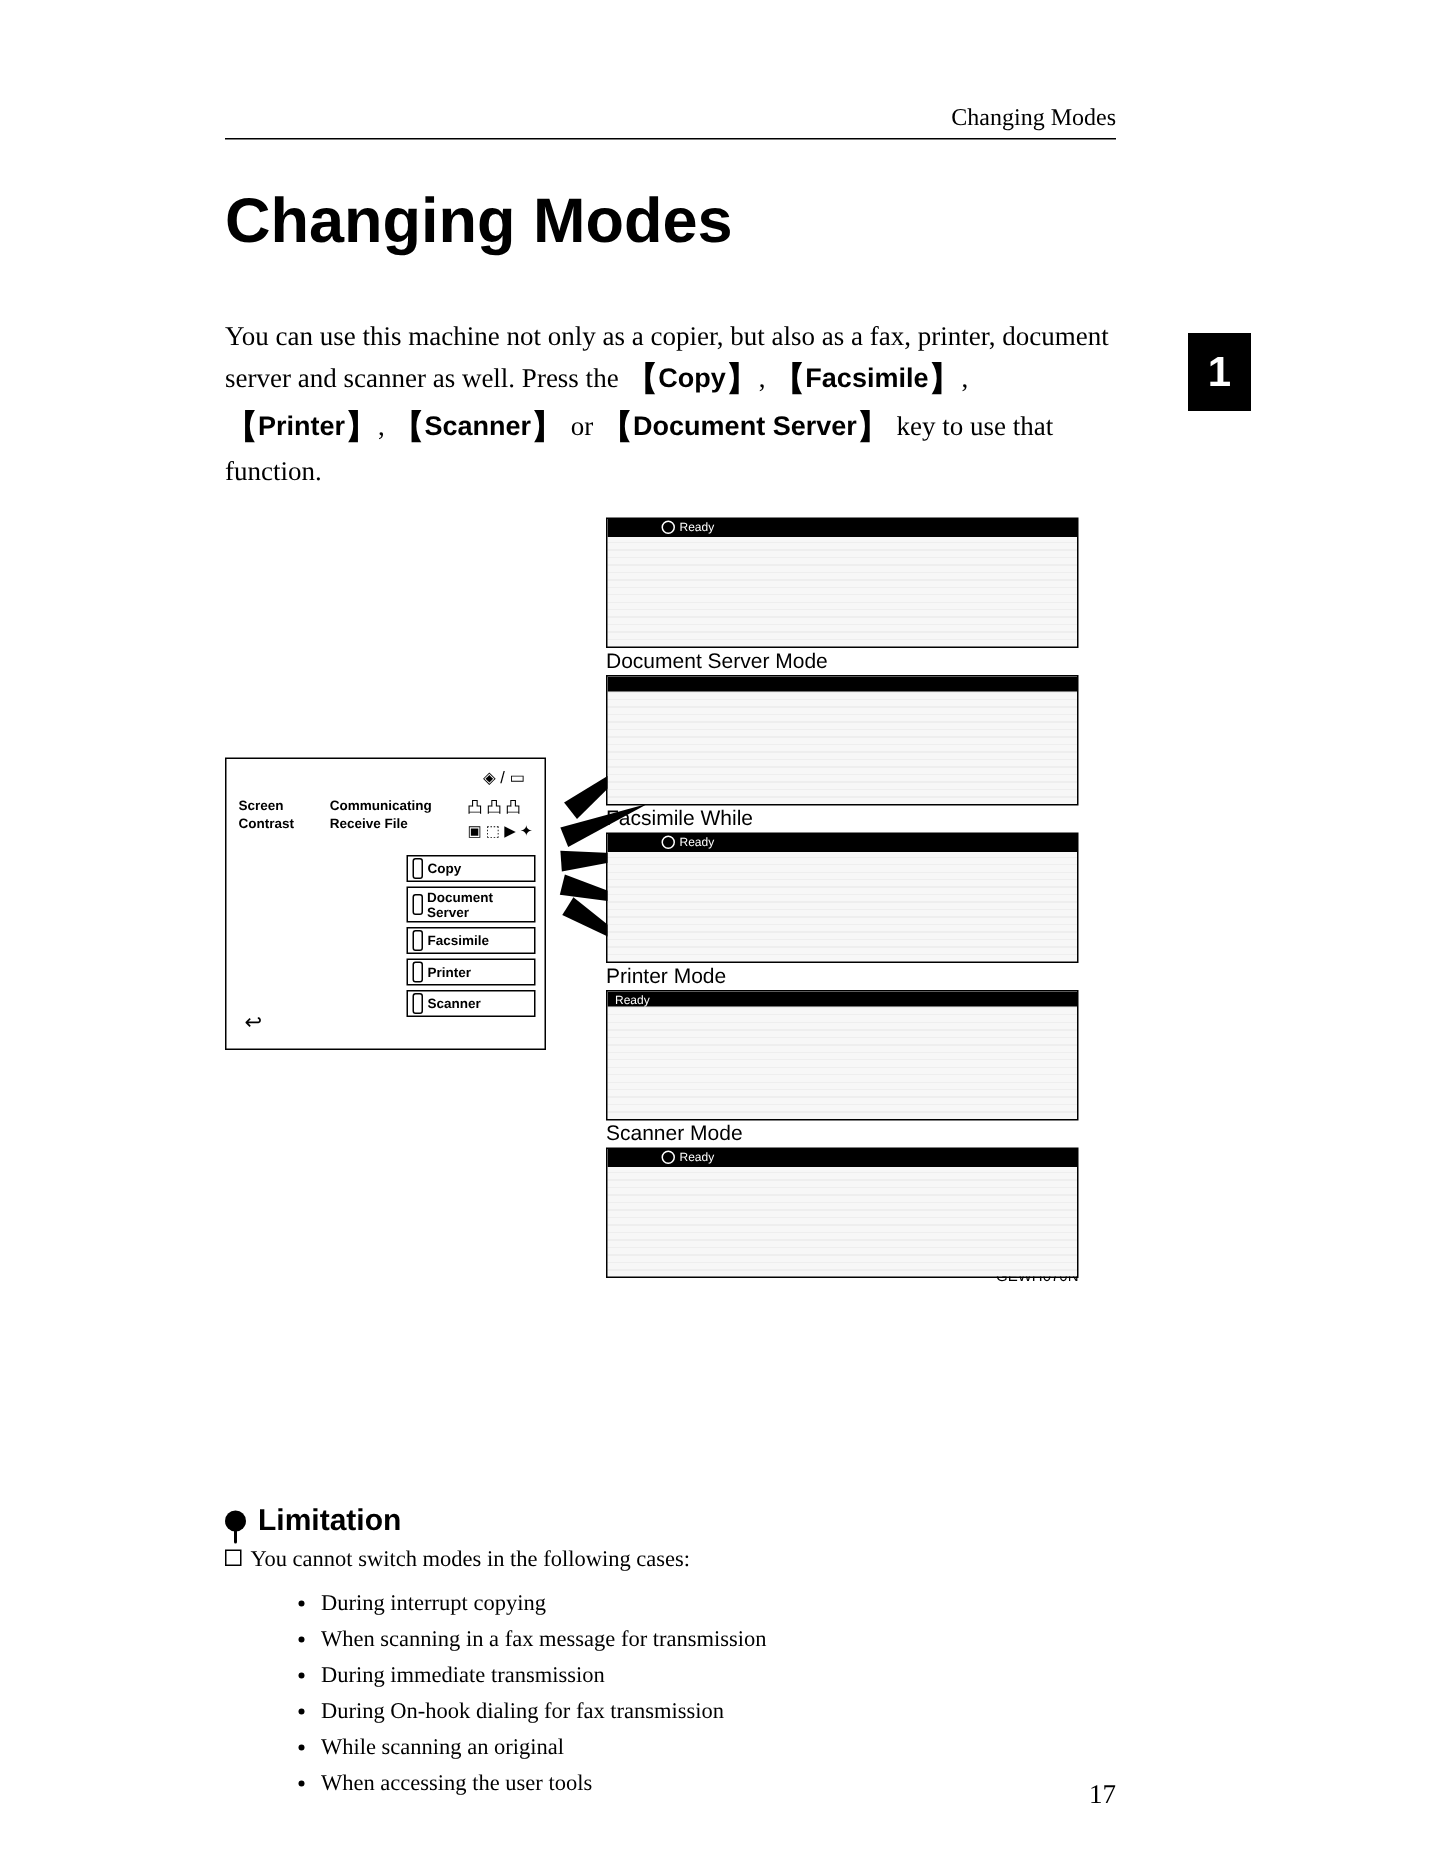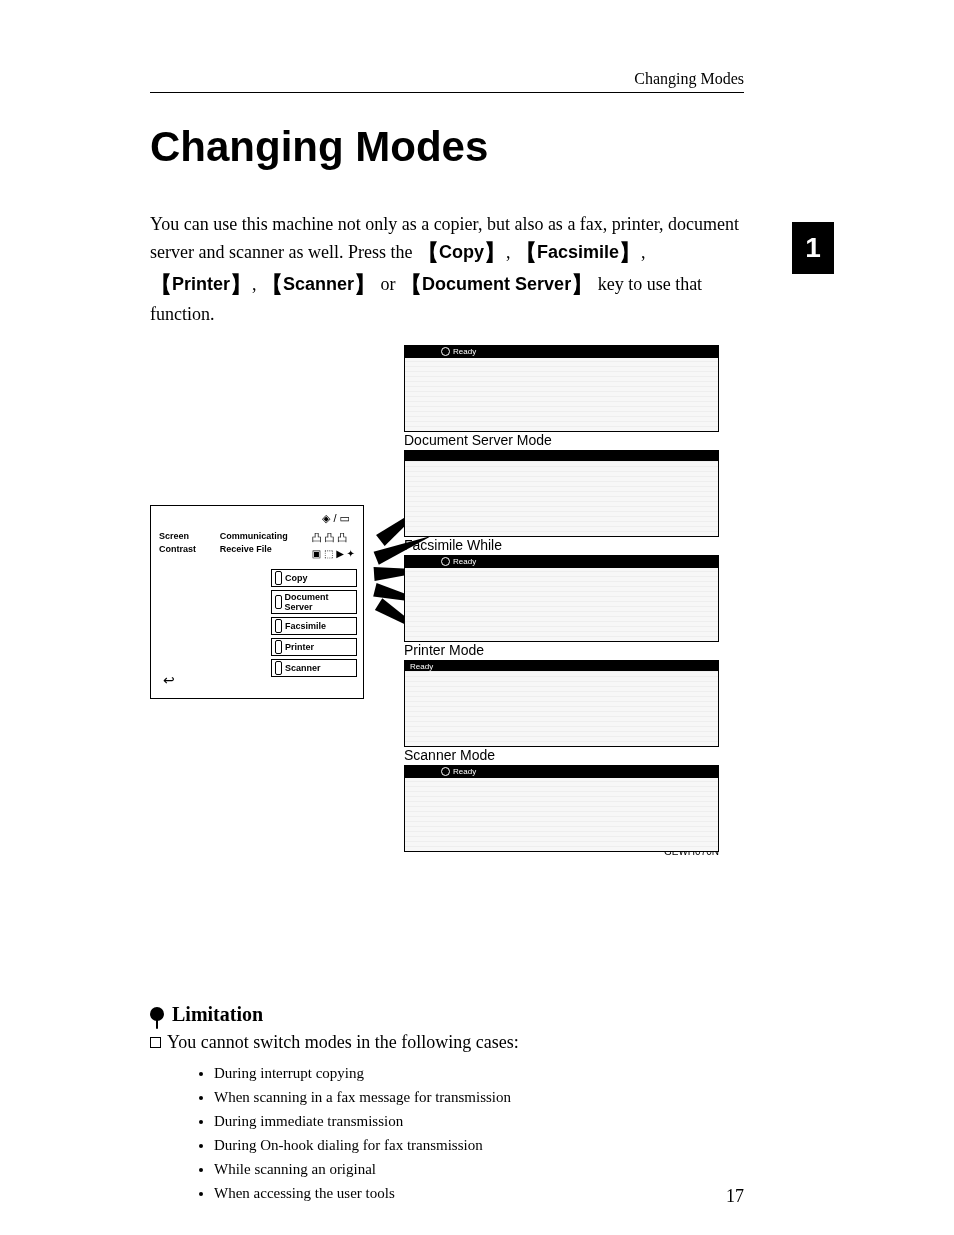--- a/index.html
+++ b/index.html
@@ -139,30 +139,30 @@
     position:absolute;top:0;left:0;right:0;height:12px;
     background:#000;color:#fff;font-size:8px;display:flex;align-items:center;gap:3px;padding-left:36px;
   }
   .screens .scr .ready .dot{width:7px;height:7px;border:1px solid #fff;border-radius:50%;}
   .screens .code{
     text-align:right;font-size:10px;margin-top:-6px;margin-bottom:2px;
   }
   
   .limit{margin-top:18px;}
   .limit h3{
-    font-family:Liberation Serif, serif;
+    font-family:Liberation Sans, sans-serif;
     font-size:20px;
     margin:0 0 6px 0;
     display:flex;align-items:center;gap:8px;
   }
   .pin{
     width:14px;height:14px;border-radius:50%;background:#000;position:relative;display:inline-block;
   }
   .pin::after{content:"";position:absolute;width:2px;height:10px;background:#000;left:6px;top:12px;border-radius:0 0 2px 2px;}
-  .limit p{font-size:18px;margin:2px 0 8px 0;}
+  .limit p{font-size:15px;margin:2px 0 8px 0;}
   .limit p .box{font-size:14px;display:inline-block;border:1px solid #000;width:9px;height:9px;margin-right:6px;}
   ul.bullets{
     list-style:disc;
     padding-left:64px;
     margin:0;
   }
   ul.bullets li{
     font-size:15px;
     line-height:1.6;
   }

